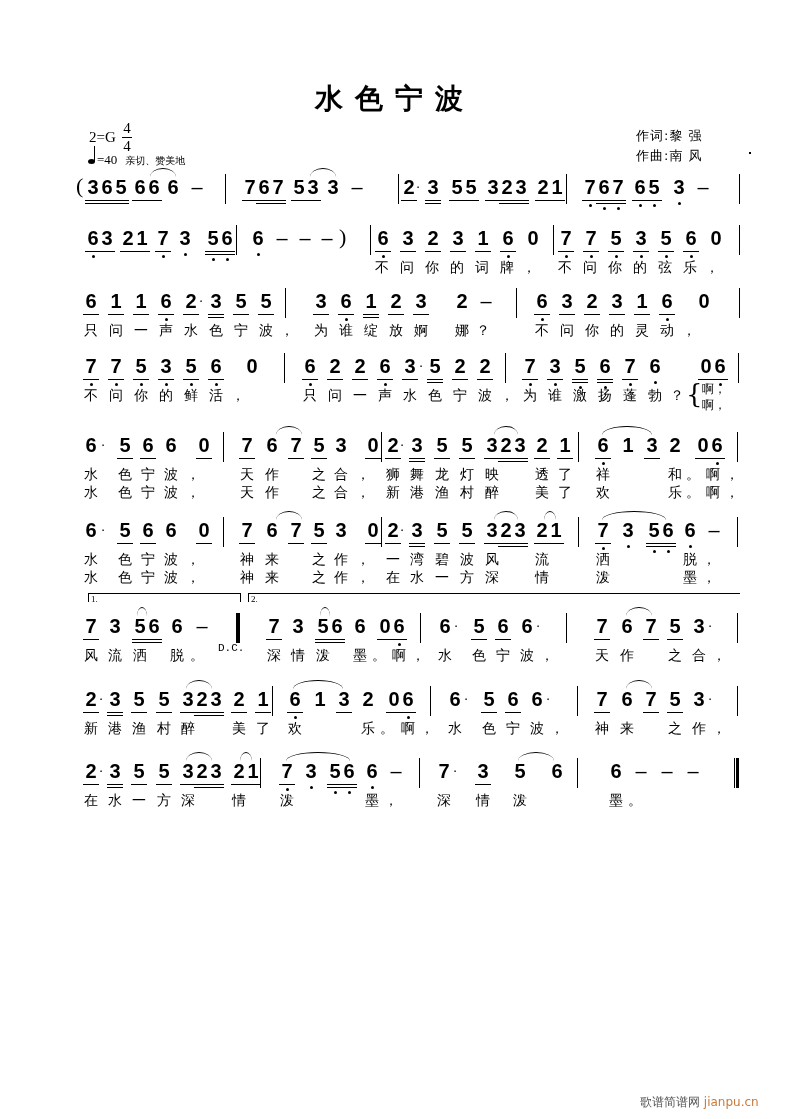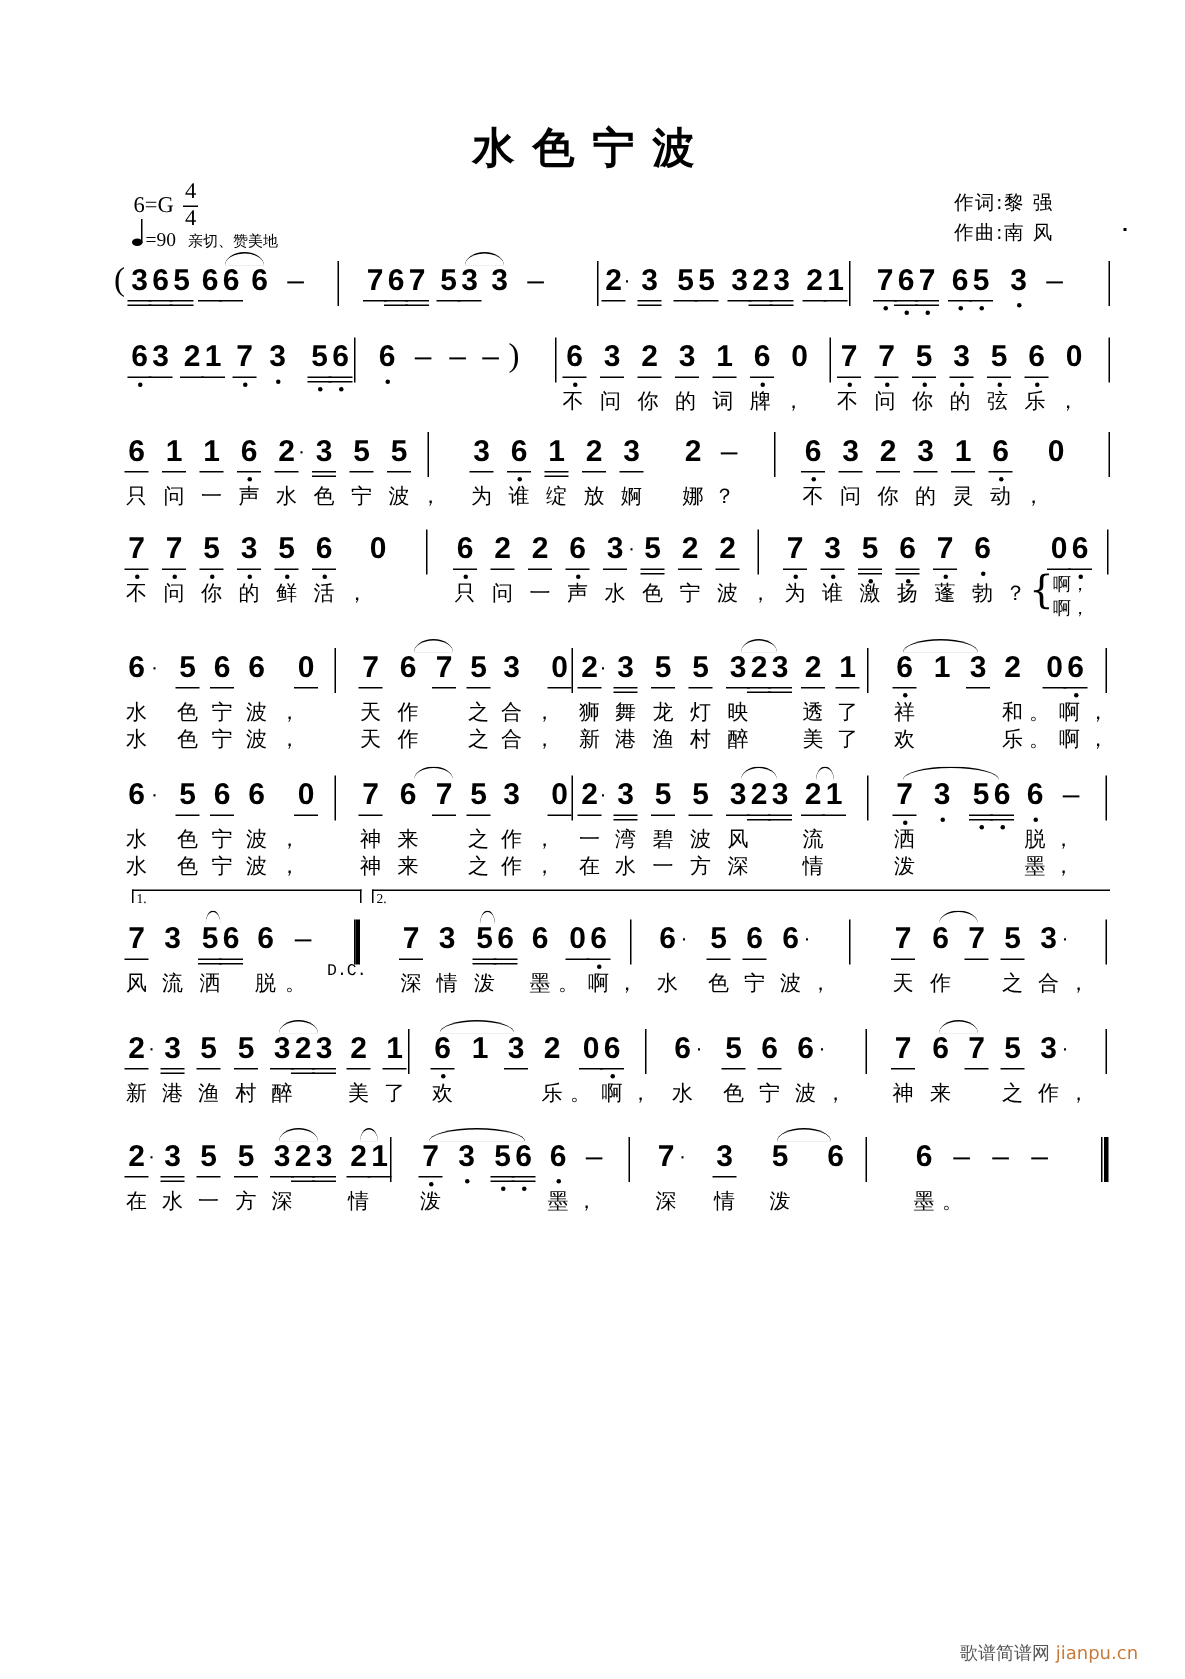--- a/index.html
+++ b/index.html
@@ -32,28 +32,28 @@
   .volta.r { border-right: 1px solid #000; }
   .dc { position: absolute; font-family: "Liberation Mono", monospace; font-size: 11px; }
   .brace { position: absolute; font-size: 26px; font-family: "DejaVu Serif", serif; }
   .watermark { position: absolute; left: 640px; top: 1094px; font-size: 12px; color: #555; font-family: "DejaVu Sans", sans-serif; }
   .watermark .url { color: #c87a3a; }
 </style>
 </head>
 <body>
 
 <div class="title">水色宁波</div>
-<div class="key">6=G</div>
+<div class="key">2=G</div>
 <div class="timesig">
   <div>4</div>
   <div style="border-top:1px solid #000;width:10px;margin:0 auto;"></div>
   <div>4</div>
 </div>
 <div class="tempo">
-  <span class="note-ico"></span><span>=90</span><span class="expr">亲切、赞美地</span>
+  <span class="note-ico"></span><span>=40</span><span class="expr">亲切、赞美地</span>
 </div>
 <div class="credits">
   <div>作词:黎 强</div>
   <div>作曲:南 风</div>
 </div>
 <div class="stray-dot"></div>
 
 <div id="score">
     <div class="note" style="left: 86px; top: 176px;">3</div>
     <div class="ul" style="left: 85px; width: 16px; top: 200px;"></div>

